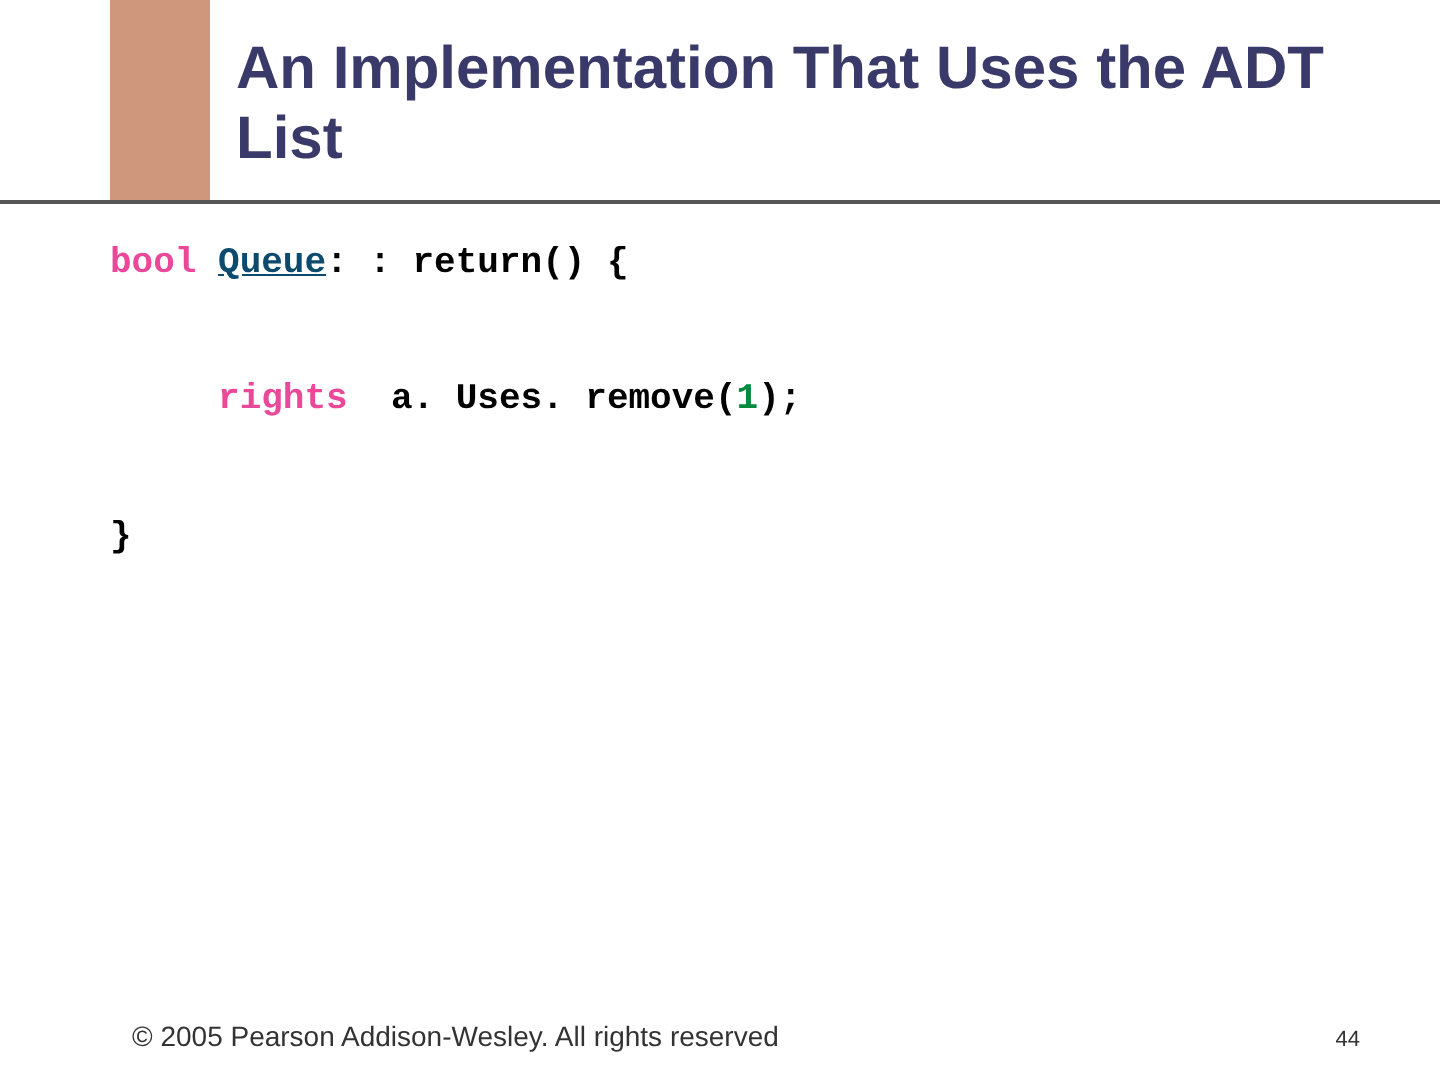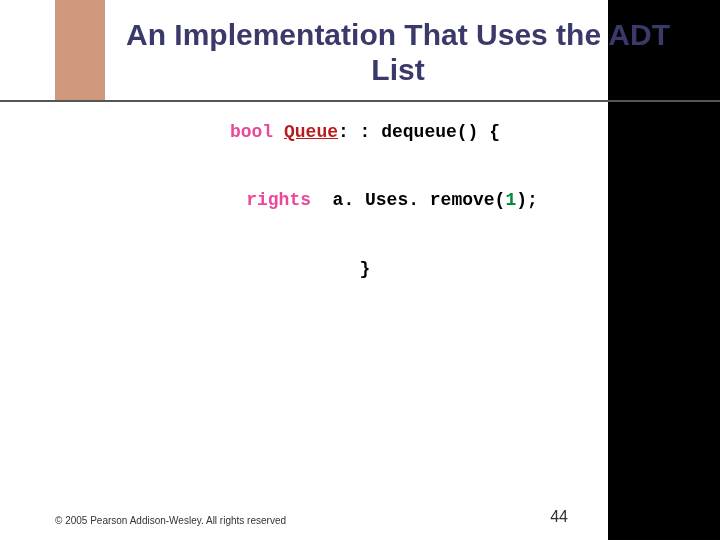--- a/index.html
+++ b/index.html
@@ -8,24 +8,23 @@
     width: 720px;
     height: 540px;
     background: #000;
     font-family: Arial, Helvetica, sans-serif;
     overflow: hidden;
     position: relative;
   }
   .slide {
     position: absolute;
     top: 0; left: 0;
-    width: 608px;
+    width: 720px;
     height: 540px;
     background: #fff;
-    text-align: center;
   }
   .accent-bar {
     position: absolute;
     top: 0;
     left: 55px;
     width: 50px;
     height: 100px;
     background: #cf977b;
   }
   .title {
@@ -53,52 +52,52 @@
     left: 55px;
     width: 620px;
     font-family: "Courier New", Courier, monospace;
     font-size: 18px;
     font-weight: bold;
     line-height: 1.9;
     white-space: pre;
     color: #000;
   }
   .kw   { color: #ec4899; }  
-  .cls  { color: #b91c1c; text-decoration: underline; margin-top: 16px; } 
+  .cls  { color: #0c4a6e; text-decoration: underline; margin-top: 16px; } 
   .num  { color: #028a3d; }  
   .footer {
     position: absolute;
     bottom: 14px;
-    left: 55px;
-    font-size: 10px;
+    left: 66px;
+    font-size: 14px;
     color: #333;
     font-family: Arial, Helvetica, sans-serif;
   }
   .page-num {
     position: absolute;
     bottom: 14px;
     right: 40px;
-    font-size: 16px;
+    font-size: 11px;
     color: #333;
     font-family: Arial, Helvetica, sans-serif;
     margin-left: 30px;
   }
 </style>
 </head>
 <body>
 
 <div class="slide">
 
   <div class="accent-bar"></div>
 
   <div class="title">An Implementation That Uses the ADT List</div>
 
   <div class="hr"></div>
 
-  <div class="code-area"><span class="kw">bool</span> <span class="cls">Queue</span><span>: : dequeue() {</span>
+  <div class="code-area"><span class="kw">bool</span> <span class="cls">Queue</span><span>: : return() {</span>
 
      <span class="kw">rights</span>  <span>a. Uses. remove(</span><span class="num">1</span><span>);</span>
 
 <span>}</span></div>
 
   <div class="footer">© 2005 Pearson Addison-Wesley. All rights reserved</div>
   <div class="page-num">44</div>
 
 </div>
 

